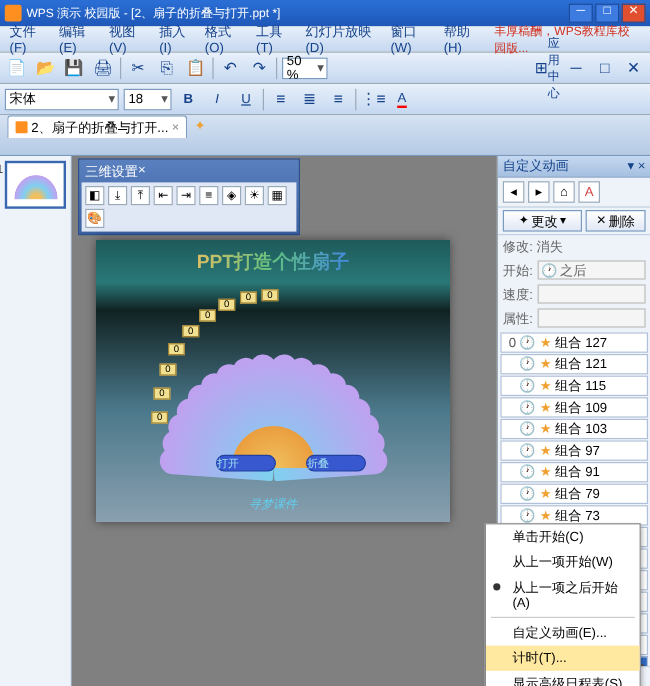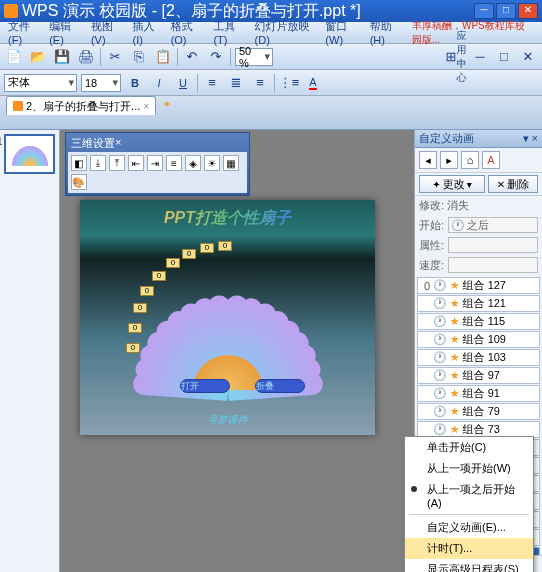--- a/index.html
+++ b/index.html
@@ -1,19 +1,19 @@
 <!DOCTYPE html>
 <html><head>
 <meta charset="utf-8">
 <style>
 *{box-sizing:border-box;margin:0;padding:0;font-family:"Microsoft YaHei","SimSun",sans-serif;font-size:11px}
 body{width:542px;height:572px;overflow:hidden;background:#ece9d8}
 .titlebar{height:22px;background:linear-gradient(#2b6fd6,#1e57b8);color:#fff;display:flex;align-items:center;padding:0 4px;gap:4px}
 .titlebar .icon{width:14px;height:14px;background:#ff9020;border-radius:2px}
-.titlebar .ttl{flex:1;font-size:16px;white-space:nowrap;overflow:hidden}
+.titlebar .ttl{flex:1;font-size:10px;white-space:nowrap;overflow:hidden}
 .winbtns{display:flex;gap:2px}
 .winbtns div{width:20px;height:16px;background:#3d7be0;border:1px solid #1a4a9a;color:#fff;text-align:center;line-height:12px;font-size:10px;cursor:pointer}
 .winbtns .close{background:#e05030}
 .menubar{height:22px;background:linear-gradient(#e8f0fa,#c5d8f0);border-bottom:1px solid #9ab;display:flex;align-items:center;padding:0 4px;gap:2px}
 .menubar span{padding:2px 4px;cursor:pointer;color:#15428b}
 .menubar .promo{margin-left:auto;color:#d03020;font-size:10px}
 .toolbar{height:26px;background:linear-gradient(#e8f0fa,#c5d8f0);border-bottom:1px solid #9ab;display:flex;align-items:center;padding:0 4px;gap:4px}
 .tbtn{width:20px;height:20px;border:1px solid transparent;display:flex;align-items:center;justify-content:center;cursor:pointer;color:#15428b;font-size:13px}
 .sep{width:1px;height:18px;background:#9ab}
 .combo{height:18px;border:1px solid #7a9ac0;background:#fff;padding:0 14px 0 3px;font-size:11px;position:relative;display:flex;align-items:center}
@@ -23,21 +23,21 @@
 .tab .tic{width:10px;height:10px;background:#ff9020;border-radius:1px}
 .tab .cx{color:#888;font-size:10px}
 .tabbar .star{margin-left:2px;color:#f0a030;cursor:pointer;padding:2px}
 .workspace{display:flex;height:471px}
 .thumbs{width:60px;background:#eef3fa;border-right:1px solid #9ab;padding:4px;display:flex;flex-direction:column;gap:4px}
 .thumb{border:1px solid #888;background:#fff;height:40px;position:relative;cursor:pointer}
 .thumb.sel{border:2px solid #3868b0}
 .thumb .num{position:absolute;left:-9px;top:0;font-size:10px;color:#444}
 .canvas{flex:1;background:#808080;position:relative;overflow:hidden}
 .slide{position:absolute;left:20px;top:70px;width:295px;height:235px;background:linear-gradient(#1e5a5a 0%,#2a7878 15%,#122 25%,#4a788a 60%,#8aa0b0 100%);box-shadow:0 0 8px rgba(0,0,0,.5)}
-.slidetitle{text-align:center;padding:8px;font-size:16px;font-style:italic;font-weight:bold;background:linear-gradient(90deg,#f08030,#f0c060,#60c080,#4080f0,#a060e0);-webkit-background-clip:text;-webkit-text-fill-color:transparent}
+.slidetitle{text-align:center;padding:8px;font-size:16px;font-weight:bold;background:linear-gradient(90deg,#f08030,#f0c060,#60c080,#4080f0,#a060e0);-webkit-background-clip:text;-webkit-text-fill-color:transparent}
 .fan{position:absolute;left:50%;bottom:45px;transform:translateX(-50%);width:200px;height:110px}
 .blade{position:absolute;left:50%;bottom:0;width:22px;height:95px;transform-origin:50% 100%;border-radius:12px 12px 2px 2px;background:linear-gradient(#c0a0f0,#80d0f0)}
 .fancenter{position:absolute;left:50%;bottom:0;transform:translateX(-50%);width:70px;height:35px;border-radius:35px 35px 0 0;background:radial-gradient(circle at 50% 100%,#f0c060,#e89030)}
 .slidebtn{position:absolute;bottom:42px;width:50px;height:14px;background:#3858d0;border:1px solid #2040a0;border-radius:7px;color:#a0e0f0;font-size:9px;line-height:12px;cursor:pointer}
 .floatbar{position:absolute;left:5px;top:2px;width:185px;background:linear-gradient(#5a80c0,#3a60a0);border:1px solid #2a5090;padding:2px}
 .floatbar .hdr{color:#fff;font-size:11px;display:flex;justify-content:flex-start;padding:1px 3px}
 .floatbar .body{background:#e0e8f5;padding:3px;display:flex;gap:3px;flex-wrap:wrap}
 .floatbar .fb{width:16px;height:16px;border:1px solid #9ab;background:#fff;cursor:pointer;display:flex;align-items:center;justify-content:center;font-size:10px}
 .marker{position:absolute;width:14px;height:10px;background:#f0e090;border:1px solid #a08030;font-size:8px;text-align:center;line-height:8px}
 .panel{width:128px;background:#eef3fa;border-left:1px solid #9ab;display:flex;flex-direction:column}
@@ -109,21 +109,21 @@
   <div class="sep"></div>
   <div class="combo" style="width:38px">50 %</div>
   <div style="flex:1"></div>
   <div class="tbtn">⊞ <span style="font-size:10px">应用中心</span></div>
   <div class="tbtn">─</div>
   <div class="tbtn">□</div>
   <div class="tbtn">✕</div>
 </div>
 
 <div class="toolbar">
-  <div class="combo" style="width:73px">宋体</div>
+  <div class="combo" style="width:95px">宋体</div>
   <div class="combo" style="width:40px">18</div>
   <div class="tbtn">
       <b>B</b>
     </div>
   <div class="tbtn">
       <i>I</i>
     </div>
   <div class="tbtn">
       <u>U</u>
     </div>
@@ -232,25 +232,25 @@
         <span>修改: 消失</span>
       </div>
     <div class="proprow">
       <span class="lbl">开始:</span>
       <div class="val">
           <span class="clock">🕐</span>
           <span>之后</span>
         </div>
     </div>
     <div class="proprow">
+      <span class="lbl">速度:</span>
+      <div class="val"></div>
+    </div>
+    <div class="proprow">
       <span class="lbl">属性:</span>
-      <div class="val"></div>
-    </div>
-    <div class="proprow">
-      <span class="lbl">速度:</span>
       <div class="val"></div>
     </div>
     <div class="animlist" id="animlist">
         <div class="animitem">
           <span class="num">0</span>
           <span class="tick">🕐</span>
           <span class="star">★</span>
           <span>组合 127</span>
         </div>
         <div class="animitem">

